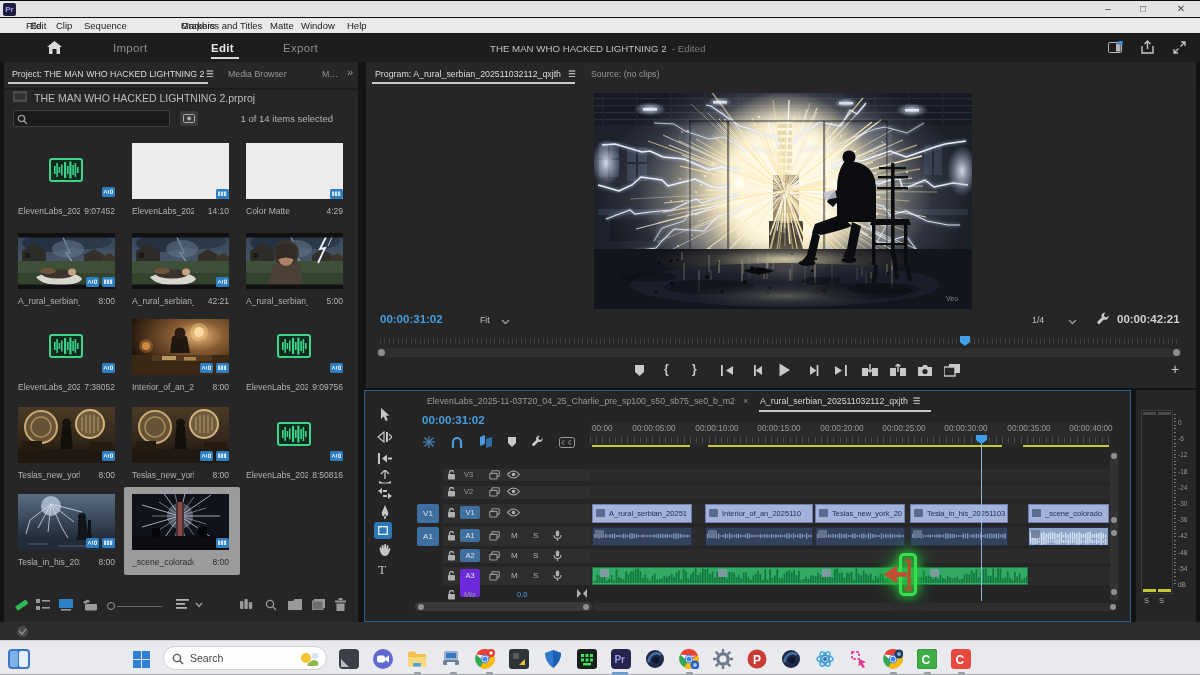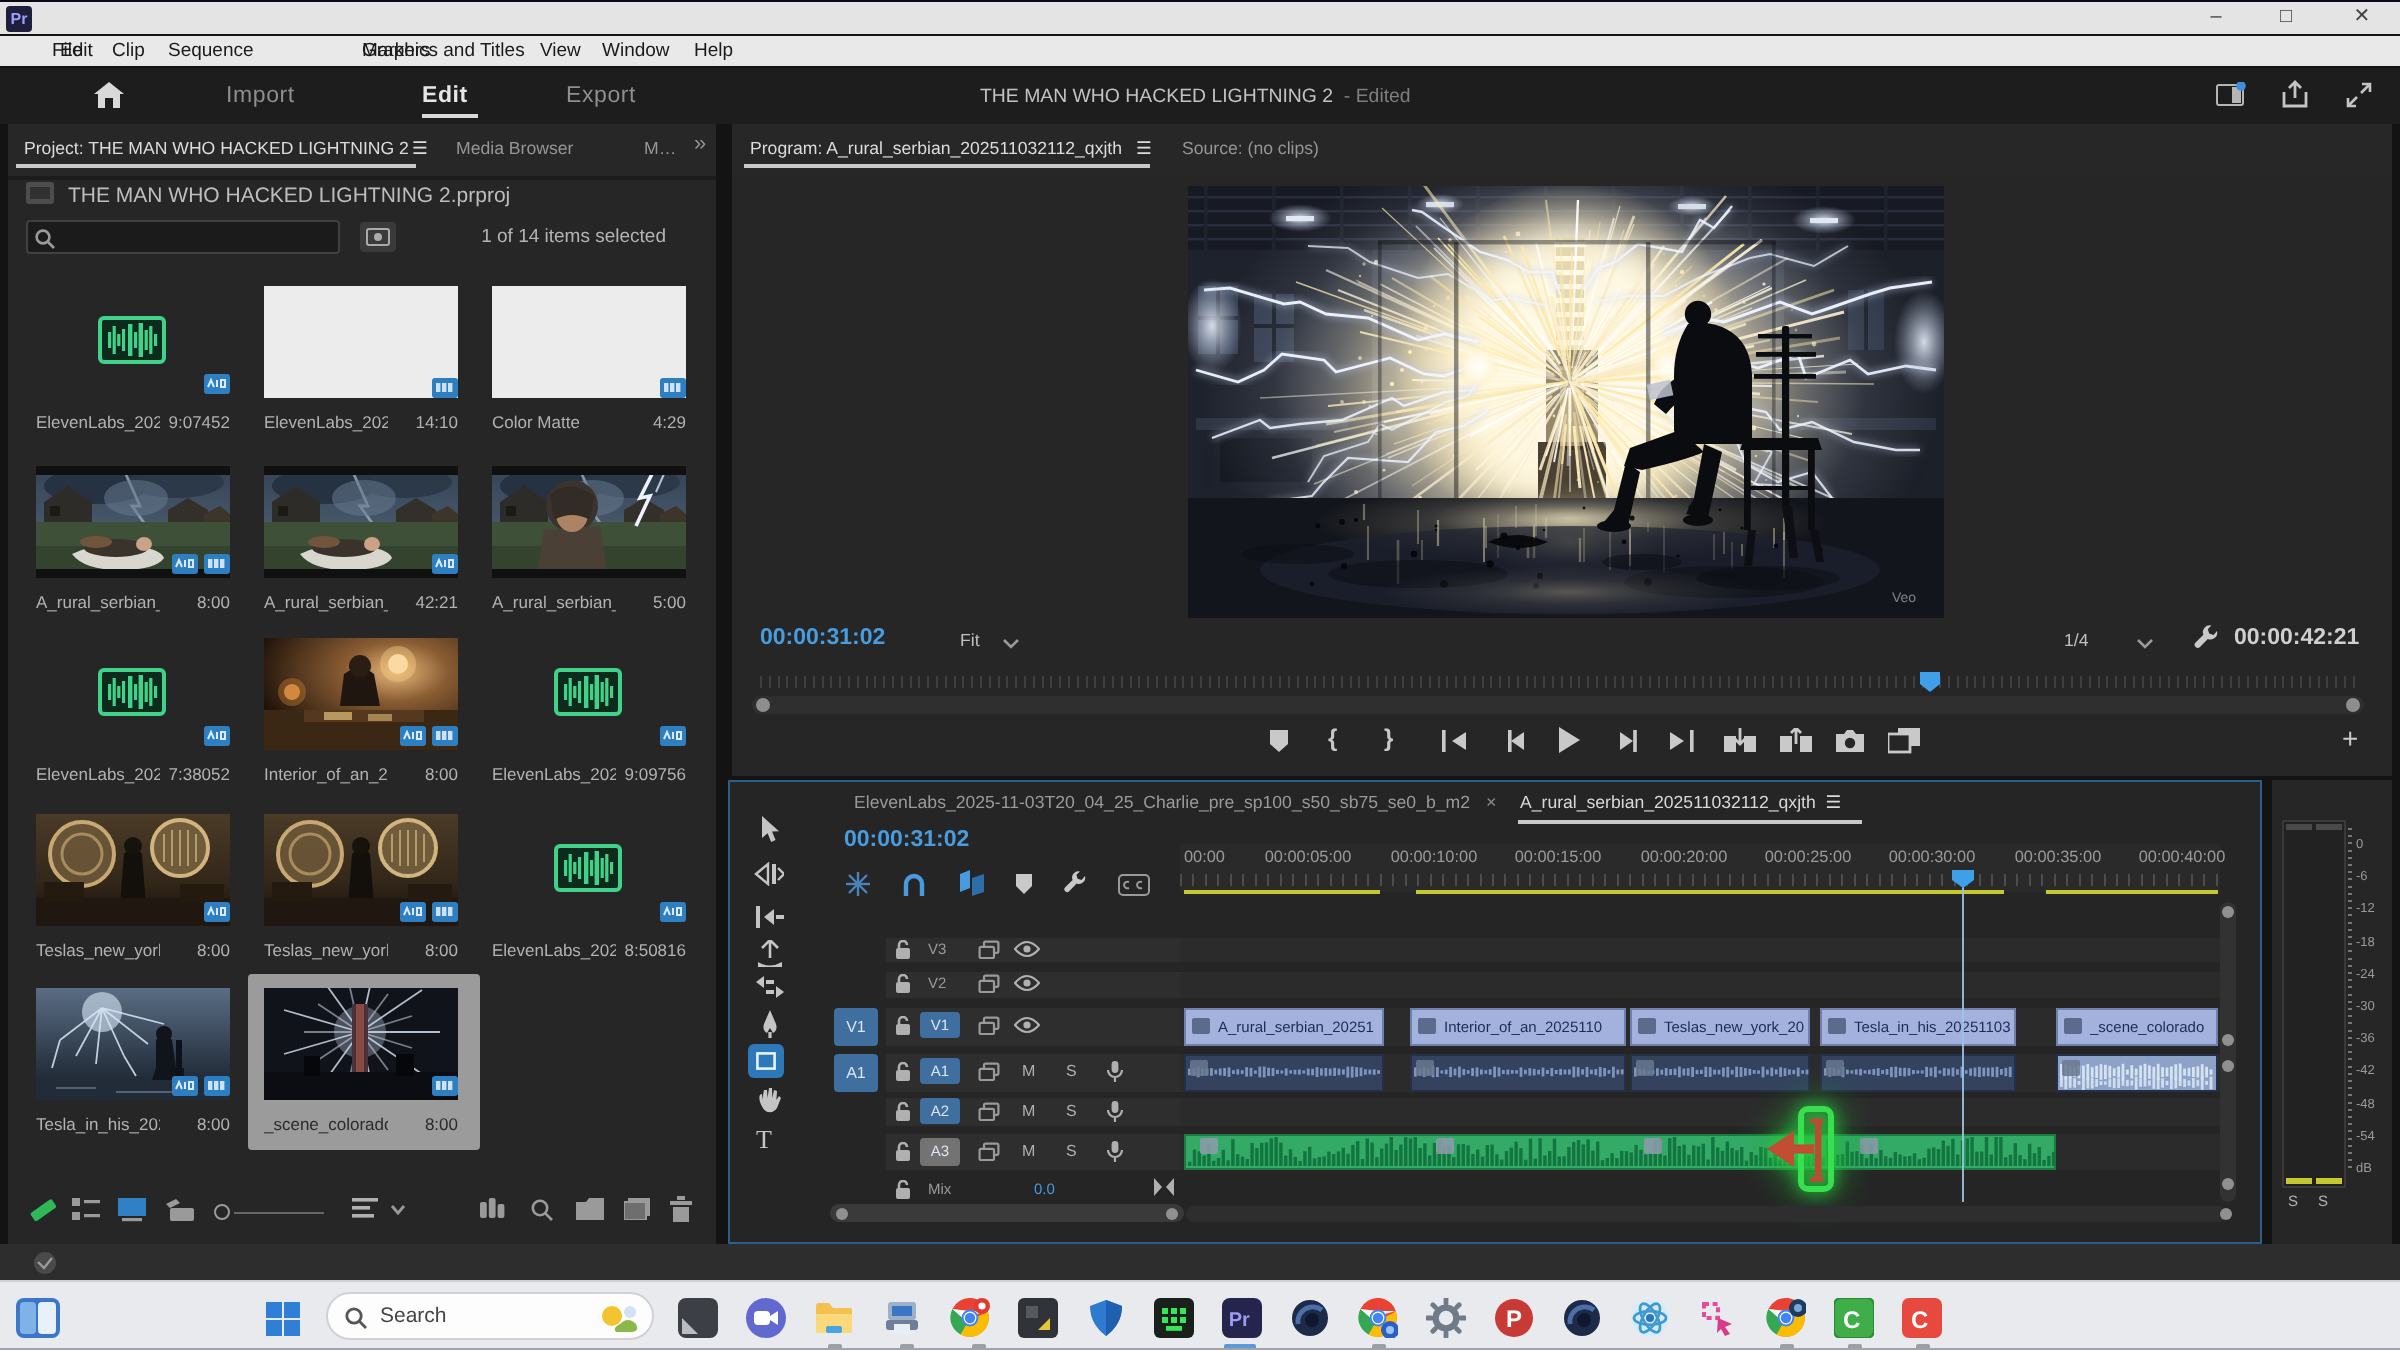--- a/index.html
+++ b/index.html
@@ -50,21 +50,21 @@
     <div class="winbtn" style="left:1137px;">□</div>
     <div class="winbtn" style="left:1175px;">✕</div>
   </div>
   <div id="menubar" class="abs">
     <span style="left:5px;padding-left:21px;">File</span>
     <span style="left:30px;">Edit</span>
     <span style="left:56px;">Clip</span>
     <span style="left:84px;">Sequence</span>
     <span style="left:137px;padding-left:44px;">Markers</span>
     <span style="left:181px;">Graphics and Titles</span>
-    <span style="left:270px;">View</span>
+    <span style="left:270px;">Matte</span>
     <span style="left:301px;">Window</span>
     <span style="left:347px;">Help</span>
   </div>
   <div id="wsbar" class="abs">
     <svg class="abs" style="left:46px;top:6px;" width="17" height="16" viewBox="0 0 17 16">
       <path d="M8.5 1 L16 7 L14 7 L14 14 L10.5 14 L10.5 9 L6.5 9 L6.5 14 L3 14 L3 7 L1 7 Z" fill="#d9d9d9"></path>
     </svg>
     <span class="ws" style="left:113px;">Import</span>
     <span class="ws active" style="left:211px;">Edit</span>
     <span class="ws" style="left:283px;">Export</span>
@@ -1392,21 +1392,21 @@
 <div class="abs label" style="left:146px;top:160px;font-size:8px;color:#b0b0b0;">M</div>
     <div class="abs label" style="left:168px;top:160px;font-size:8px;color:#b0b0b0;">S</div>
 <svg class="abs" style="left:188px;top:159px;" width="9" height="12" viewBox="0 0 9 12">
       <rect x="2.8" y="0.5" width="3.4" height="6" rx="1.7" fill="#b0b0b0"></rect>
       <path d="M1 5 A3.5 3.5 0 0 0 8 5 M4.5 8.5 L4.5 11" stroke="#b0b0b0" stroke-width="1.1" fill="none"></path>
     </svg>
 <svg class="abs" style="left:82px;top:180px;" width="9" height="10" viewBox="0 0 9 10">
       <rect x="1" y="4" width="7" height="5.5" rx="1" fill="#b0b0b0"></rect>
       <path d="M2.5 4 L2.5 2.5 A2 2 0 0 1 6.5 2.5" stroke="#b0b0b0" stroke-width="1.3" fill="none"></path>
     </svg>
-<div class="abs" style="left:95px;top:178px;width:20px;height:14px;background:#737373;border-radius:2px;color:#dbe6f0;font-size:7.5px;text-align:center;line-height:13px;">A3</div>
+<div class="abs" style="left:95px;top:178px;width:20px;height:28px;background:#6d28d9;border-radius:2px;color:#dbe6f0;font-size:7.5px;text-align:center;line-height:13px;">A3</div>
 <svg class="abs" style="left:124px;top:180px;" width="11" height="10" viewBox="0 0 11 10">
       <rect x="3" y="0.8" width="7.2" height="5.6" rx="0.8" fill="none" stroke="#9a9a9a" stroke-width="1.1"></rect>
       <rect x="0.8" y="3.4" width="7.2" height="5.6" rx="0.8" fill="#2e2e2e" stroke="#9a9a9a" stroke-width="1.1"></rect>
     </svg>
 <div class="abs label" style="left:146px;top:180px;font-size:8px;color:#b0b0b0;">M</div>
     <div class="abs label" style="left:168px;top:180px;font-size:8px;color:#b0b0b0;">S</div>
 <svg class="abs" style="left:188px;top:179px;" width="9" height="12" viewBox="0 0 9 12">
       <rect x="2.8" y="0.5" width="3.4" height="6" rx="1.7" fill="#b0b0b0"></rect>
       <path d="M1 5 A3.5 3.5 0 0 0 8 5 M4.5 8.5 L4.5 11" stroke="#b0b0b0" stroke-width="1.1" fill="none"></path>
     </svg>

